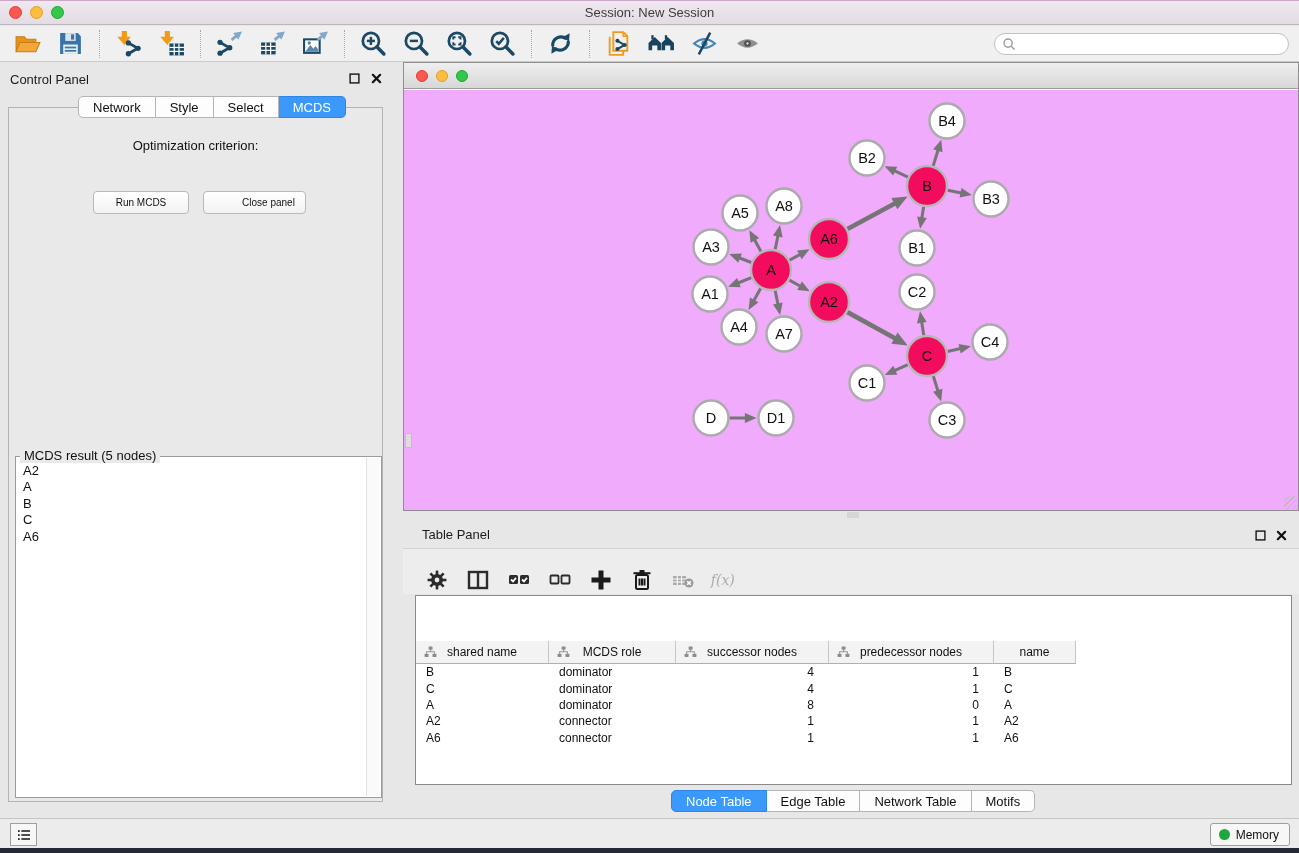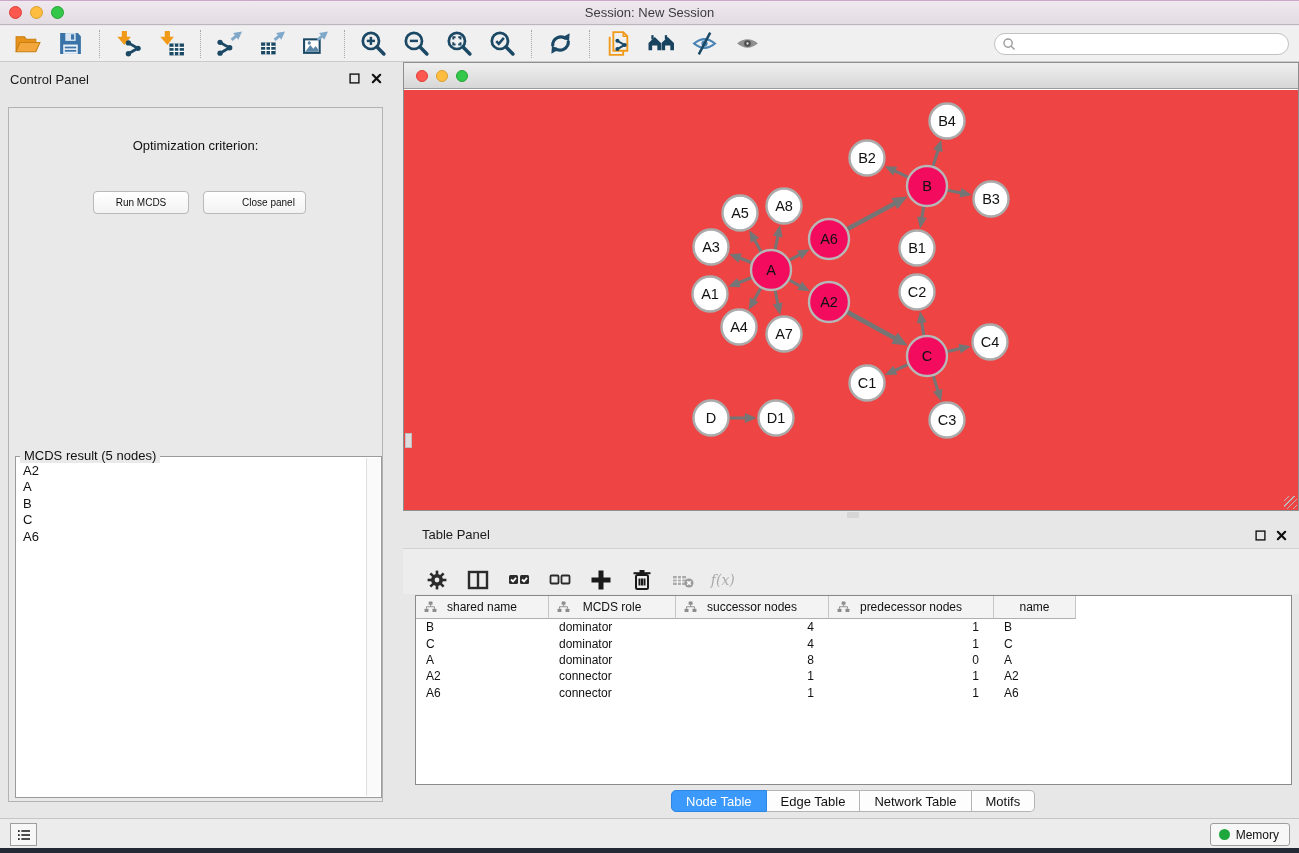--- a/index.html
+++ b/index.html
@@ -70,39 +70,39 @@
   .gb-scroll { position:absolute; top:1px; bottom:1px; right:1px; width:14px; background:#FAFAFA; border-left:1px solid #E0E0E0; }
 
   
   .network-window { position:absolute; left:403px; top:62px; width:896px; height:449px;
     border:1px solid #8E8E8E; background:#FFFFFF; }
   .nw-titlebar { position:absolute; left:0; top:0; right:0; height:26px;
     background:linear-gradient(#EFEFEF,#D7D7D7); border-bottom:1px solid #9C9C9C; }
   .nw-titlebar .lights { left:12px; top:7px; }
   .nw-titlebar .light { width:12px; height:12px; }
   .nw-title { position:absolute; left:0; right:0; top:5px; text-align:center; font-size:13px; color:#1A1A1A; }
-  .nw-canvas { position:absolute; left:0; top:27px; right:0; bottom:0; background:#ef4444; }
+  .nw-canvas { position:absolute; left:0; top:27px; right:0; bottom:0; background:#f0abfc; }
   .nw-grip { position:absolute; right:1px; bottom:1px; width:13px; height:13px;
     background:repeating-linear-gradient(135deg, transparent 0 3px, #B9B9B9 3px 4px); }
   .nw-stub-left { position:absolute; left:1px; top:370px; width:7px; height:15px; background:#DDDDDD; border:1px solid #BFBFBF; }
   .nw-stub-bottom { position:absolute; left:443px; bottom:-8px; width:12px; height:6px; background:#D6D6D6; }
 
   
   .table-panel { position:absolute; left:403px; top:519px; width:896px; height:299px; background:#E7E7E7; }
   .tp-head { position:relative; height:28px; }
   .tp-title { position:absolute; left:19px; top:8px; font-size:13px; color:#1B1B1B; }
   .tp-btns { position:absolute; right:12px; top:8px; display:flex; gap:10px; align-items:center; }
   .tp-toolbar { position:absolute; left:0; top:29px; width:100%; height:46px; background:#EDEDED;
     border-top:1px solid #D2D2D2; display:flex; align-items:flex-end; padding-left:20px; gap:13px; }
   .ttbicon { width:28px; height:28px; display:flex; align-items:center; justify-content:center; cursor:default; }
   .ttbicon svg { width:24px; height:24px; }
   .ttbicon.wide svg { width:36px; }
   .table-wrap { position:absolute; left:12px; top:76px; width:877px; height:190px; background:#FFFFFF;
     border:1px solid #8A8A8A; overflow:hidden; }
-  .thead { display:flex; height:23px; }
+  .thead { display:flex; height:23px;margin-top:45px; }
   .th { position:relative; background:#F3F3F3; border-right:1px solid #C6C6C6; border-bottom:1px solid #AFAFAF;
     display:flex; align-items:center; justify-content:center; font-size:12px; color:#111; cursor:default; }
   .th .colicon { position:absolute; left:8px; top:5px; }
   .trow { display:flex; height:16.4px; align-items:center; }
   .td { font-size:12px; color:#111; white-space:nowrap; overflow:hidden; }
   .td.left { padding-left:10px; text-align:left; }
   .td.right { padding-right:15px; text-align:right; }
   .tp-tabs { left:268px; top:271px; }
 
   
@@ -319,20 +319,26 @@
             </svg>
         </span>
         <span class="pbtn">
           <svg width="11" height="11" viewBox="0 0 12 12">
               <path d="M2 2 L10 10 M10 2 L2 10" stroke="#111" stroke-width="2.4" stroke-linecap="round"></path>
             </svg>
         </span>
       </div>
     </div>
     <div class="cp-body"></div>
+    <div class="seg-tabs cp-tabs" id="cp-tabs">
+        <div class="seg-tab">Network</div>
+        <div class="seg-tab">Style</div>
+        <div class="seg-tab">Select</div>
+        <div class="seg-tab selected">MCDS</div>
+      </div>
     <div class="cp-body" style="background:transparent; border-color:transparent; pointer-events:none;">
       <div class="opt-label" style="pointer-events:auto;">Optimization criterion:</div>
       <div class="cp-buttons" style="pointer-events:auto;">
         <div class="push-btn btn-run">Run MCDS</div>
         <div class="push-btn btn-closepanel">Close panel</div>
       </div>
       <div class="groupbox" style="pointer-events:auto;">
         <span class="legend">MCDS result (5 nodes)</span>
         <div class="mcds-list" id="mcds-list">
             <div class="mcds-item">A2</div>

